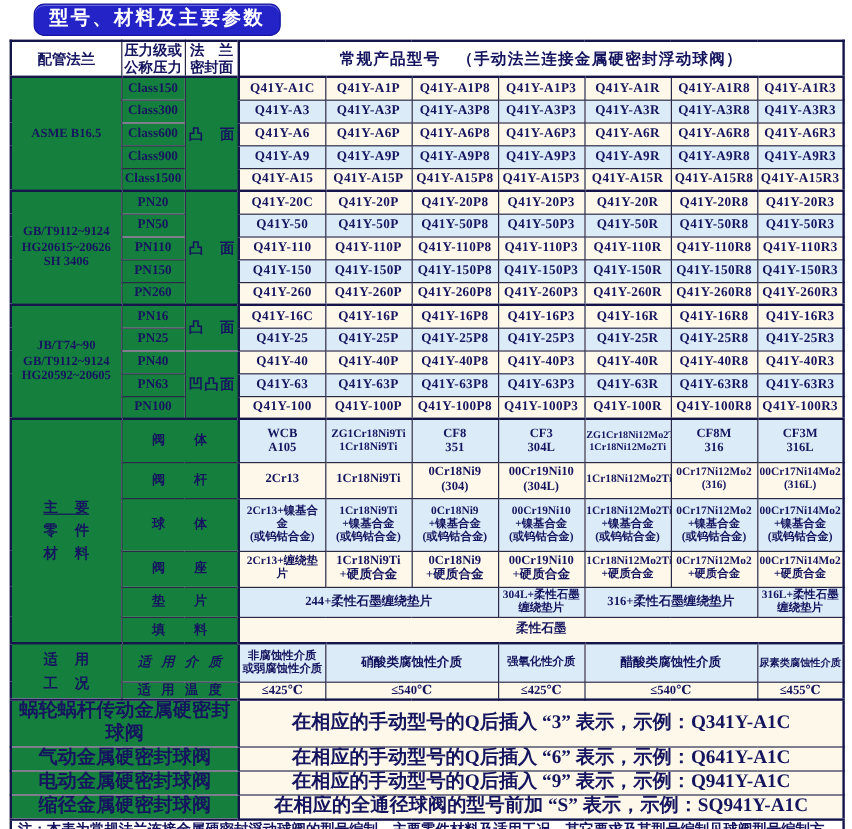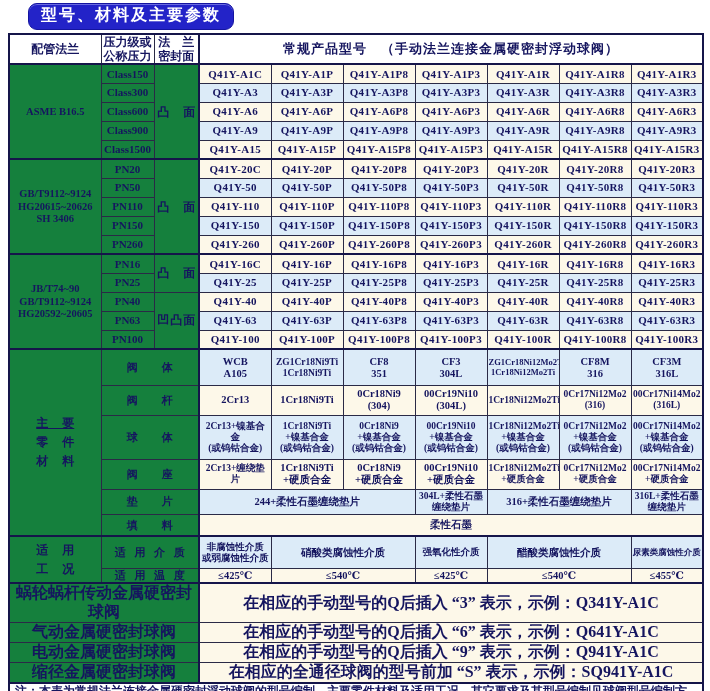--- a/index.html
+++ b/index.html
@@ -663,25 +663,25 @@
         <tr>
           <td colspan="2" class="mint lbl">
             <div class="jz" style="width: 46px;">填料</div>
           </td>
           <td colspan="7" class="cream mat fs10 bl2">
             <div>柔性石墨</div>
           </td>
         </tr>
         <tr>
           <td rowspan="2" class="mint grp bt2">
-            <div class="jz" style="width: 38px;">适用</div>
+            <div class="jz" style="width: 38px; font-family: Liberation Mono, monospace;">适用</div>
             <div class="jz" style="width: 38px;">工况</div>
           </td>
           <td colspan="2" class="mint lbl bt2">
-            <div class="jz" style="width: 70px;">适用介质</div>
+            <div class="jz" style="width: 70px; font-style: italic;">适用介质</div>
           </td>
           <td class="blue mat fs9 bt2 bl2">
             <div>非腐蚀性介质</div>
             <div>或弱腐蚀性介质</div>
           </td>
           <td colspan="2" class="blue mat fs10 bt2">
             <div>硝酸类腐蚀性介质</div>
           </td>
           <td class="blue mat fs9 bt2">
             <div>强氧化性介质</div>

